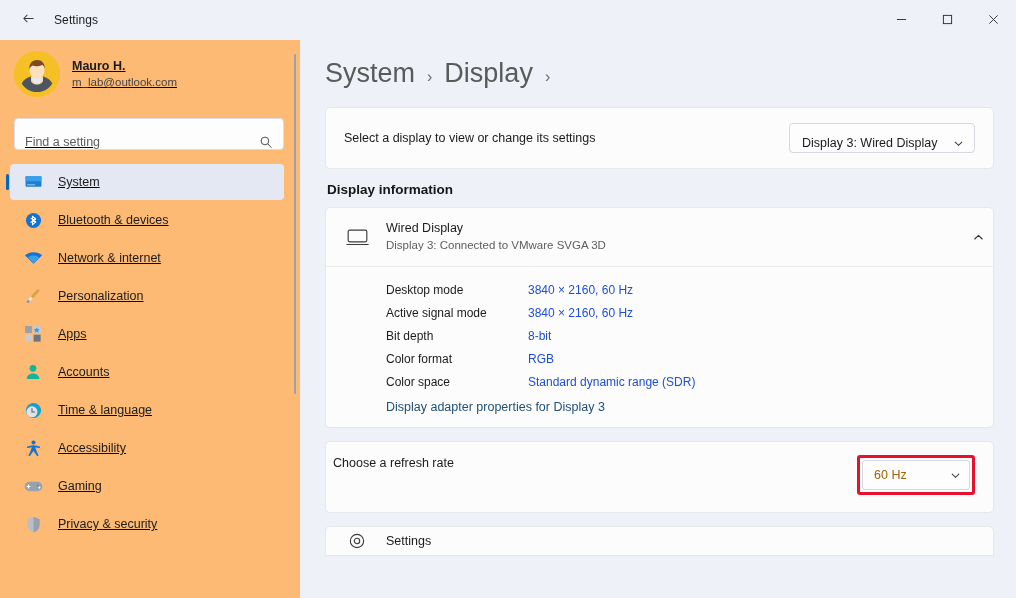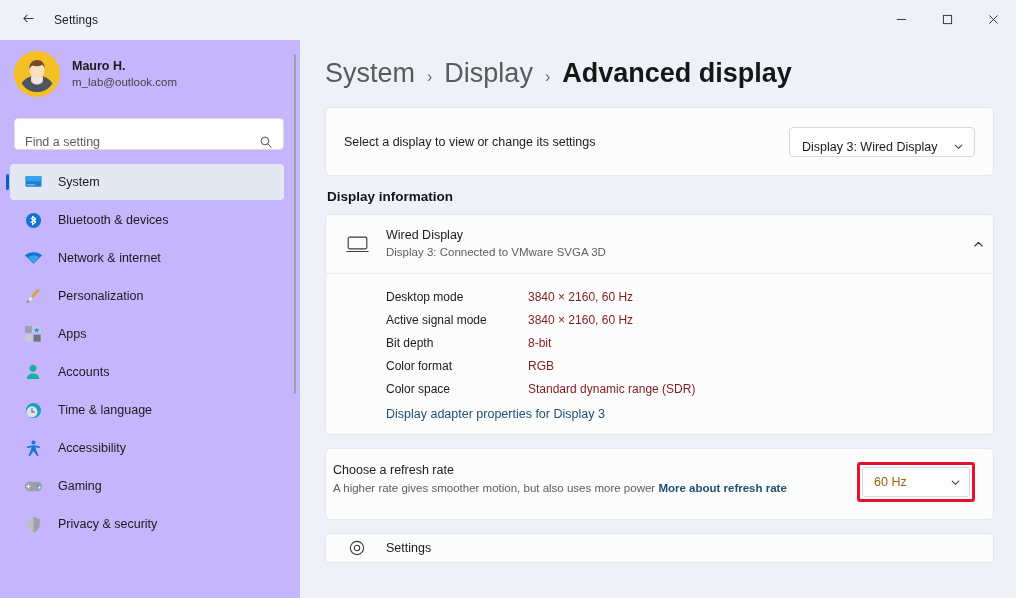--- a/index.html
+++ b/index.html
@@ -51,23 +51,24 @@
     cursor: pointer;
   }
 
   
   .body { flex: 1; display: flex; min-height: 0; position: relative; }
 
   
   .sidebar {
     width: 300px;
     flex: 0 0 300px;
-    background: #c4b5fd;
+    background: #fdba74;
     position: relative;
     padding-top: 4px;
+    text-decoration: underline;
   }
   .profile {
     display: flex;
     align-items: center;
     padding: 10px 0 10px 14px;
     height: 60px;
   }
   .avatar {
     width: 46px; height: 46px;
     border-radius: 50%;
@@ -175,21 +176,21 @@
     font-weight: 600;
   }
 
   .card {
     background: #fcfcfd;
     border: 1px solid #e6e7ea;
     border-radius: 5px;
     margin-bottom: 13px;
   }
   .selector-row {
-    height: 67px;
+    height: 60px;
     display: flex;
     align-items: center;
     justify-content: space-between;
     padding: 0 18px;
     border-radius: 27px;
   }
   .selector-label { font-size: 12.5px; color: #1b1b1b; }
 
   .combo {
     height: 30px;
@@ -236,21 +237,21 @@
   .details {
     padding: 12px 18px 12px 60px;
   }
   .detail-row {
     display: flex;
     font-size: 12px;
     line-height: 21px;
     padding: 1px 0;
   }
   .detail-key { width: 142px; flex: 0 0 142px; color: #1b1b1b; }
-  .detail-val { color: #7f1d1d; }
+  .detail-val { color: #1d4ed8; }
   .adapter-link {
     font-size: 12.5px;
     color: #1f4f75;
     margin-top: 6px;
     display: inline-block;
     cursor: pointer;
   }
 
   .refresh-row {
     display: flex;
@@ -496,21 +497,20 @@
       <div class="sb-track"></div>
     </div>
 
     <div class="content">
 
       <div class="breadcrumb">
         <span class="crumb">System</span>
         <span class="crumb-sep">›</span>
         <span class="crumb">Display</span>
         <span class="crumb-sep">›</span>
-        <span class="crumb-current">Advanced display</span>
       </div>
 
       <div class="card">
         <div class="selector-row">
           <span class="selector-label">Select a display to view or change its settings</span>
           <div class="combo">
             <span>Display 3: Wired Display</span>
             <span style="display:flex;margin-left:14px;">
               <svg width="11" height="11" viewBox="0 0 12 12" fill="none" stroke="#3a3a3a" stroke-width="1.1" stroke-linecap="round">
                 <path d="M2.4 4.4L6 8l3.6-3.6"></path>
@@ -568,24 +568,20 @@
           </div>
 
           <span class="adapter-link">Display adapter properties for Display 3</span>
         </div>
       </div>
 
       <div class="card">
         <div class="refresh-row">
           <div class="refresh-texts">
             <div class="refresh-title">Choose a refresh rate</div>
-            <div class="refresh-desc">
-              <span>A higher rate gives smoother motion, but also uses more power</span>
-              <span class="inline-link">More about refresh rate</span>
-            </div>
           </div>
           <div class="refresh-combo-wrap">
             <div class="refresh-combo">
               <span>60 Hz</span>
               <span style="display:flex;">
                 <svg width="11" height="11" viewBox="0 0 12 12" fill="none" stroke="#3a3a3a" stroke-width="1.1" stroke-linecap="round">
                   <path d="M2.4 4.4L6 8l3.6-3.6"></path>
                 </svg>
               </span>
             </div>

